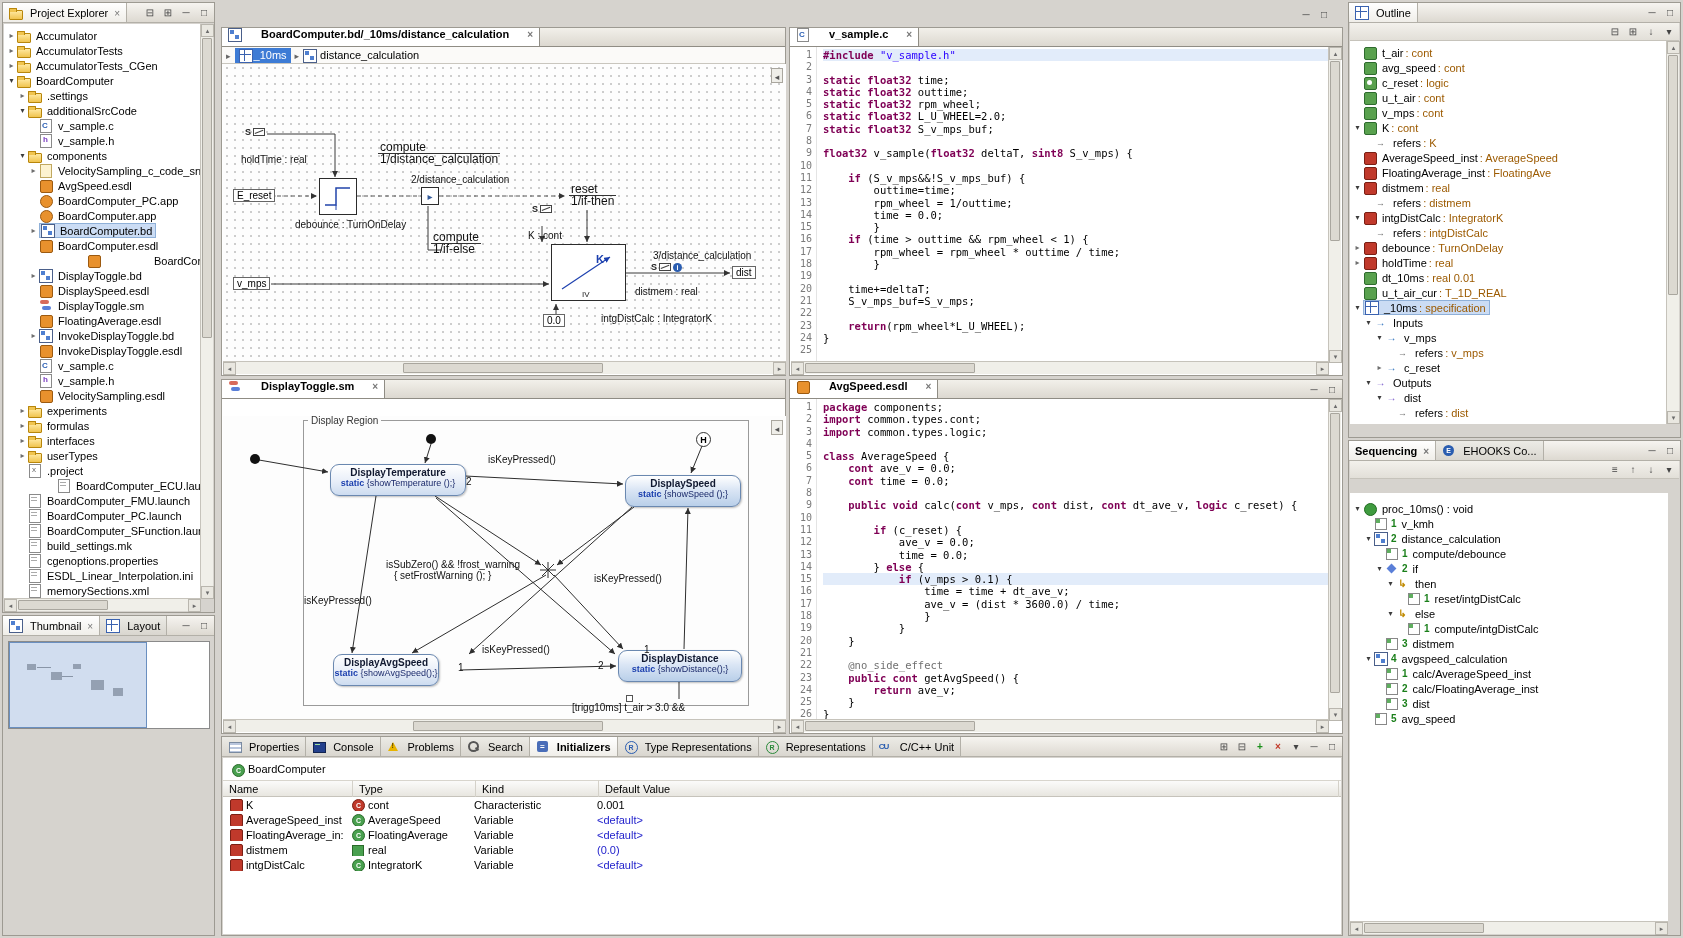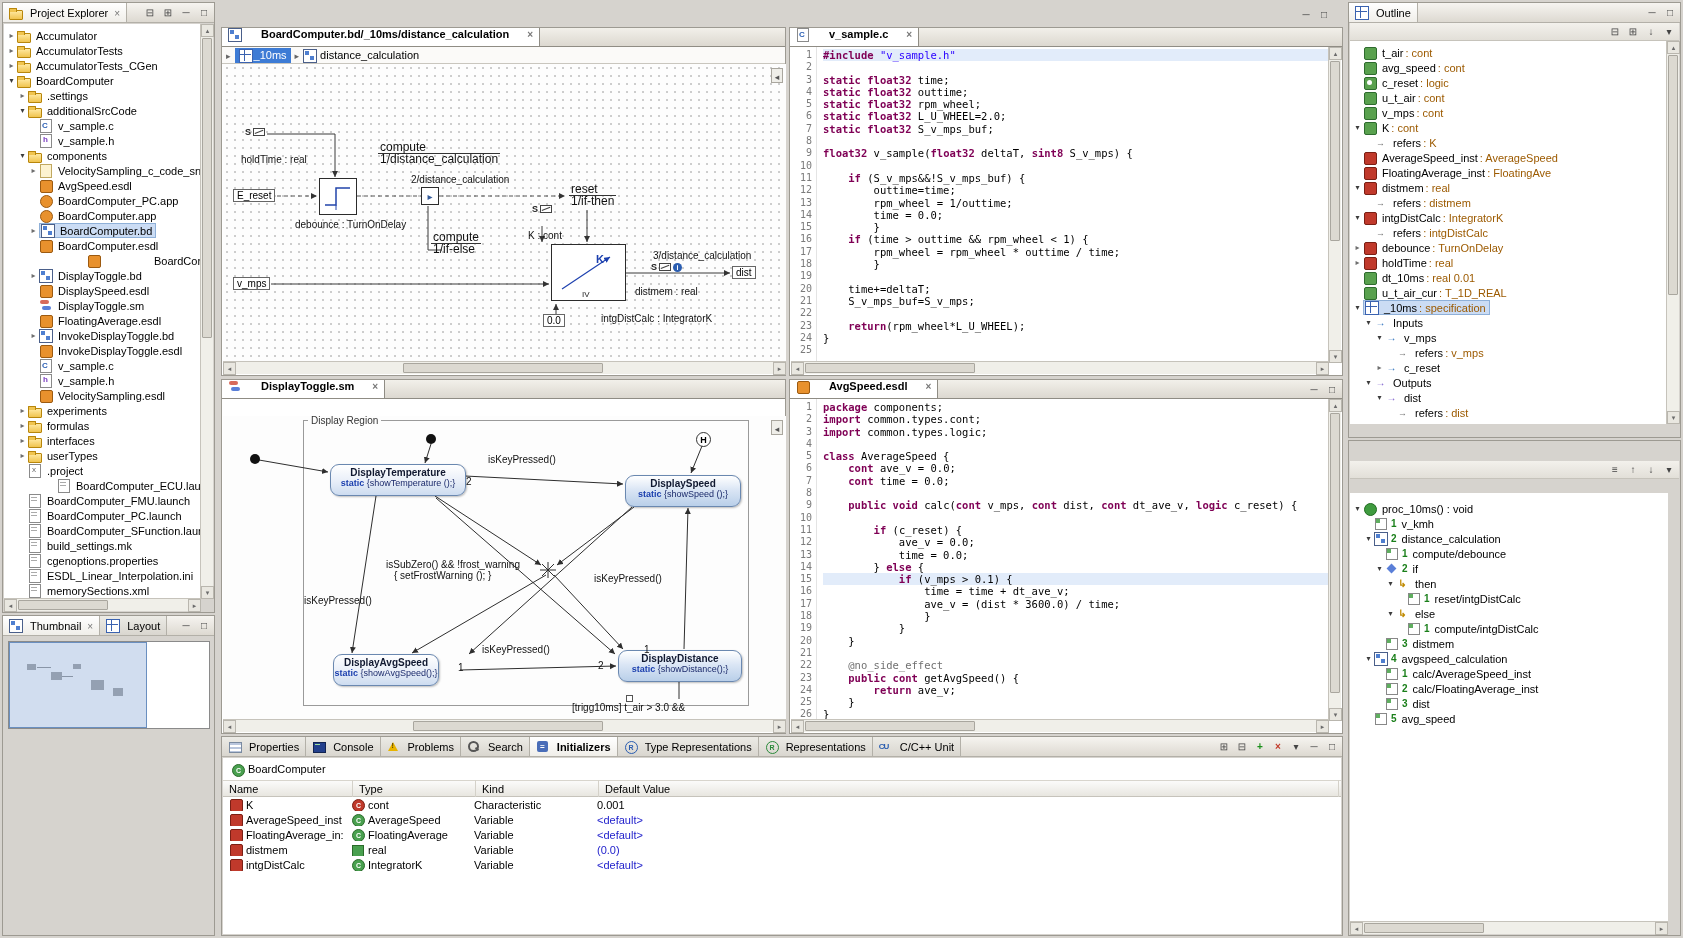--- a/index.html
+++ b/index.html
@@ -1024,20 +1024,34 @@
         </div>
       </div>
     <div class="sb-v" style="right:1px;top:38px;height:383px">
       <span class="sb-btn sb-u" style="top:0"></span>
       <span class="sb-btn sb-d" style="bottom:0"></span>
       <span class="sb-thumb" style="left:1px;top:14px;width:10px;height:240px"></span>
     </div>
   </div>
 
   <div class="panel" style="left:1348px;top:440px;width:333px;height:496px">
+    <div class="vtabbar">
+      <div class="vtab active bold">
+        <span>Sequencing</span>
+        <span class="gx g-close close-x"></span>
+      </div>
+      <div class="vtab">
+        <span class="icon i-ehooks"></span>
+        <span>EHOOKS Co...</span>
+      </div>
+      <div class="tb-icons">
+        <span class="tbtn gx g-min"></span>
+        <span class="tbtn gx g-max"></span>
+      </div>
+    </div>
     <div style="position:absolute;left:1px;top:20px;right:1px;height:18px;background:linear-gradient(#f3f1ec,#e2dfd8);border-bottom:1px solid #c6c3bb">
       <div class="tb-icons" style="top:1px">
         <span class="tbtn gx g-list"></span>
         <span class="tbtn gx g-up"></span>
         <span class="tbtn gx g-down"></span>
         <span class="tbtn gx g-menu"></span>
       </div>
     </div>
     <div class="tree" id="seq-tree" style="left:1px;top:52px;width:318px;height:430px;padding-top:8px">
         <div class="trow" style="padding-left: 2px;">

